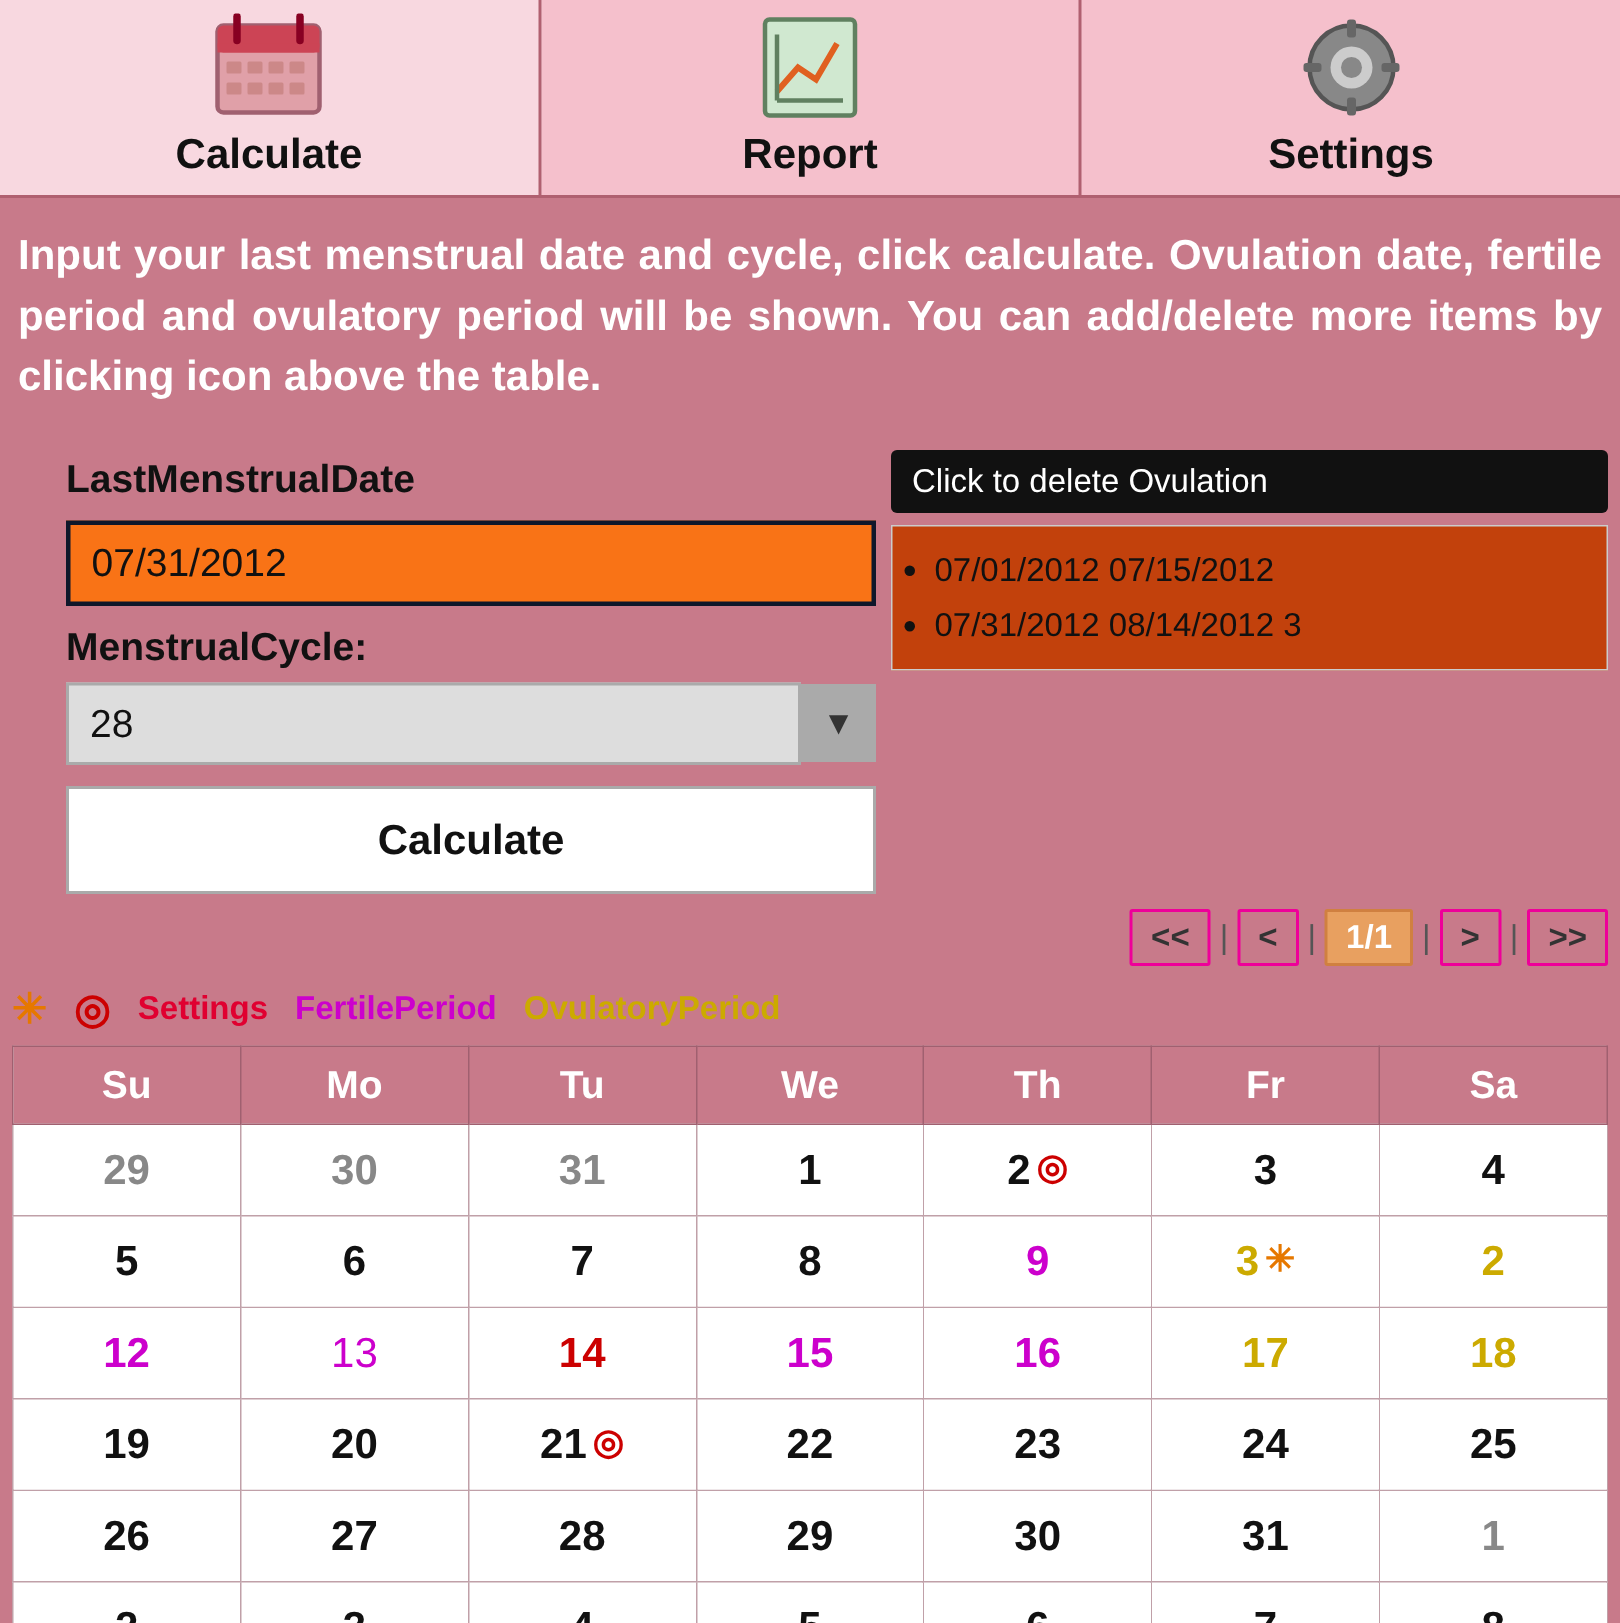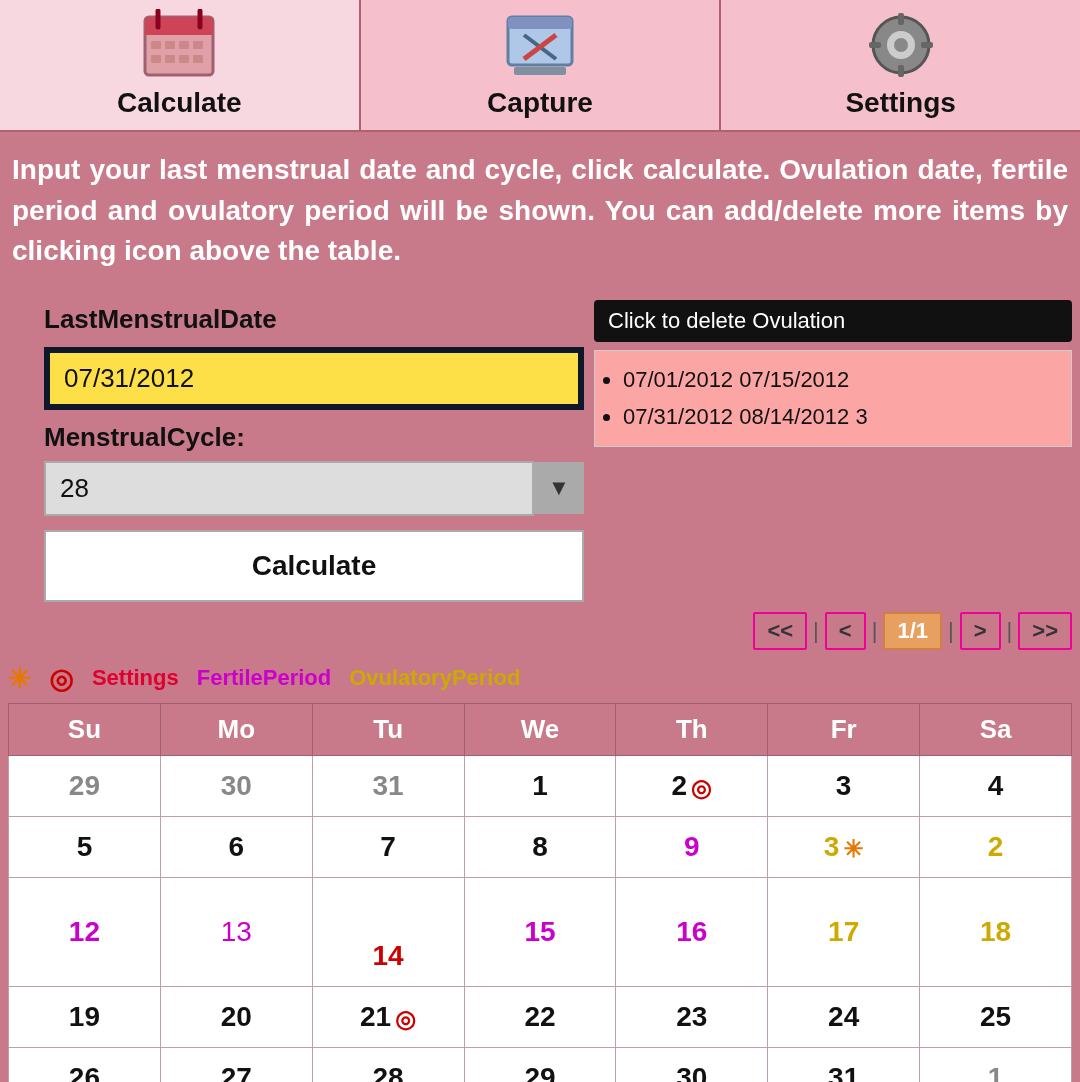--- a/index.html
+++ b/index.html
@@ -72,22 +72,22 @@
       color: #111;
       font-size: 26px;
       font-weight: bold;
       background: #c87a8a;
       padding: 4px 0;
     }
     .date-input {
       width: 100%;
       padding: 10px 14px;
       font-size: 26px;
-      border: 6px solid #0f172a;
-      background: #fde047;
+      border: 3px solid #0f172a;
+      background: #f97316;
       color: #111;
     }
     .cycle-label {
       color: #111;
       font-size: 26px;
       font-weight: bold;
       margin-top: 4px;
     }
     .cycle-select-wrapper {
       display: flex;
@@ -140,21 +140,21 @@
       color: white;
       font-size: 22px;
       padding: 8px 14px;
       border-radius: 4px;
       margin-bottom: 8px;
       text-align: left;
     }
     .ovulation-list {
       list-style: disc;
       padding-left: 24px;
-      background: #fca5a5;
+      background: #c2410c;
       border: 1px solid #ccc;
       padding: 10px 10px 10px 28px;
     }
     .ovulation-list li {
       font-size: 22px;
       color: #111;
       line-height: 1.7;
     }
 
     
@@ -236,28 +236,28 @@
       background: white;
       position: relative;
       min-width: 60px;
     }
 
     .target-icon { color: #cc0000; font-size: 24px; }
     .snowflake-icon { color: #e67800; font-size: 24px; }
 
     .cell-content {
       display: flex;
-      align-items: flex-end;
+      align-items: flex-start;
       justify-content: center;
       gap: 4px;
     }
 
     
     .day-normal { color: #111; }
-    .day-red { color: #cc0000; margin-top: 48px; }
+    .day-red { color: #cc0000; }
     .day-magenta { color: #cc00cc; }
     .day-yellow { color: #ccaa00; }
     .day-gray { color: #888; }
   </style>
 </head>
 <body>
 
 <div class="top-nav">
 
   <div class="nav-item active">
@@ -272,31 +272,30 @@
       <rect x="36" y="32" width="10" height="8" rx="1" fill="#cc8888"></rect>
       <rect x="50" y="32" width="10" height="8" rx="1" fill="#cc8888"></rect>
       <rect x="8" y="46" width="10" height="8" rx="1" fill="#cc8888"></rect>
       <rect x="22" y="46" width="10" height="8" rx="1" fill="#cc8888"></rect>
       <rect x="36" y="46" width="10" height="8" rx="1" fill="#cc8888"></rect>
       <rect x="50" y="46" width="10" height="8" rx="1" fill="#cc8888"></rect>
     </svg>
     <span class="nav-label">Calculate</span>
   </div>
 
+
   <div class="nav-item">
     <svg class="nav-icon" viewBox="0 0 72 72">
-      <rect x="4" y="8" width="64" height="48" rx="4" fill="#b0c8e8" stroke="#6080a0" stroke-width="3"></rect>
-      <rect x="4" y="8" width="64" height="12" rx="4" fill="#8090c0"></rect>
-      <line x1="20" y1="26" x2="52" y2="50" stroke="#446688" stroke-width="4"></line>
-      <line x1="52" y1="26" x2="20" y2="50" stroke="#cc4444" stroke-width="5"></line>
-      <rect x="10" y="58" width="52" height="8" rx="2" fill="#8090a0"></rect>
+      <rect x="6" y="4" width="60" height="64" rx="3" fill="#d0e8d0" stroke="#608060" stroke-width="3"></rect>
+      <polyline points="14,52 28,36 40,44 54,20" fill="none" stroke="#e06020" stroke-width="4"></polyline>
+      <line x1="14" y1="58" x2="58" y2="58" stroke="#608060" stroke-width="3"></line>
+      <line x1="14" y1="14" x2="14" y2="58" stroke="#608060" stroke-width="3"></line>
     </svg>
-    <span class="nav-label">Capture</span>
+    <span class="nav-label">Report</span>
   </div>
-
 
 
   <div class="nav-item">
     <svg class="nav-icon" viewBox="0 0 72 72">
       <circle cx="36" cy="36" r="28" fill="#888" stroke="#555" stroke-width="3"></circle>
       <circle cx="36" cy="36" r="14" fill="#ccc"></circle>
       <circle cx="36" cy="36" r="7" fill="#888"></circle>
       <rect x="33" y="4" width="6" height="12" rx="2" fill="#666"></rect>
       <rect x="33" y="56" width="6" height="12" rx="2" fill="#666"></rect>
       <rect x="4" y="33" width="12" height="6" rx="2" fill="#666"></rect>

